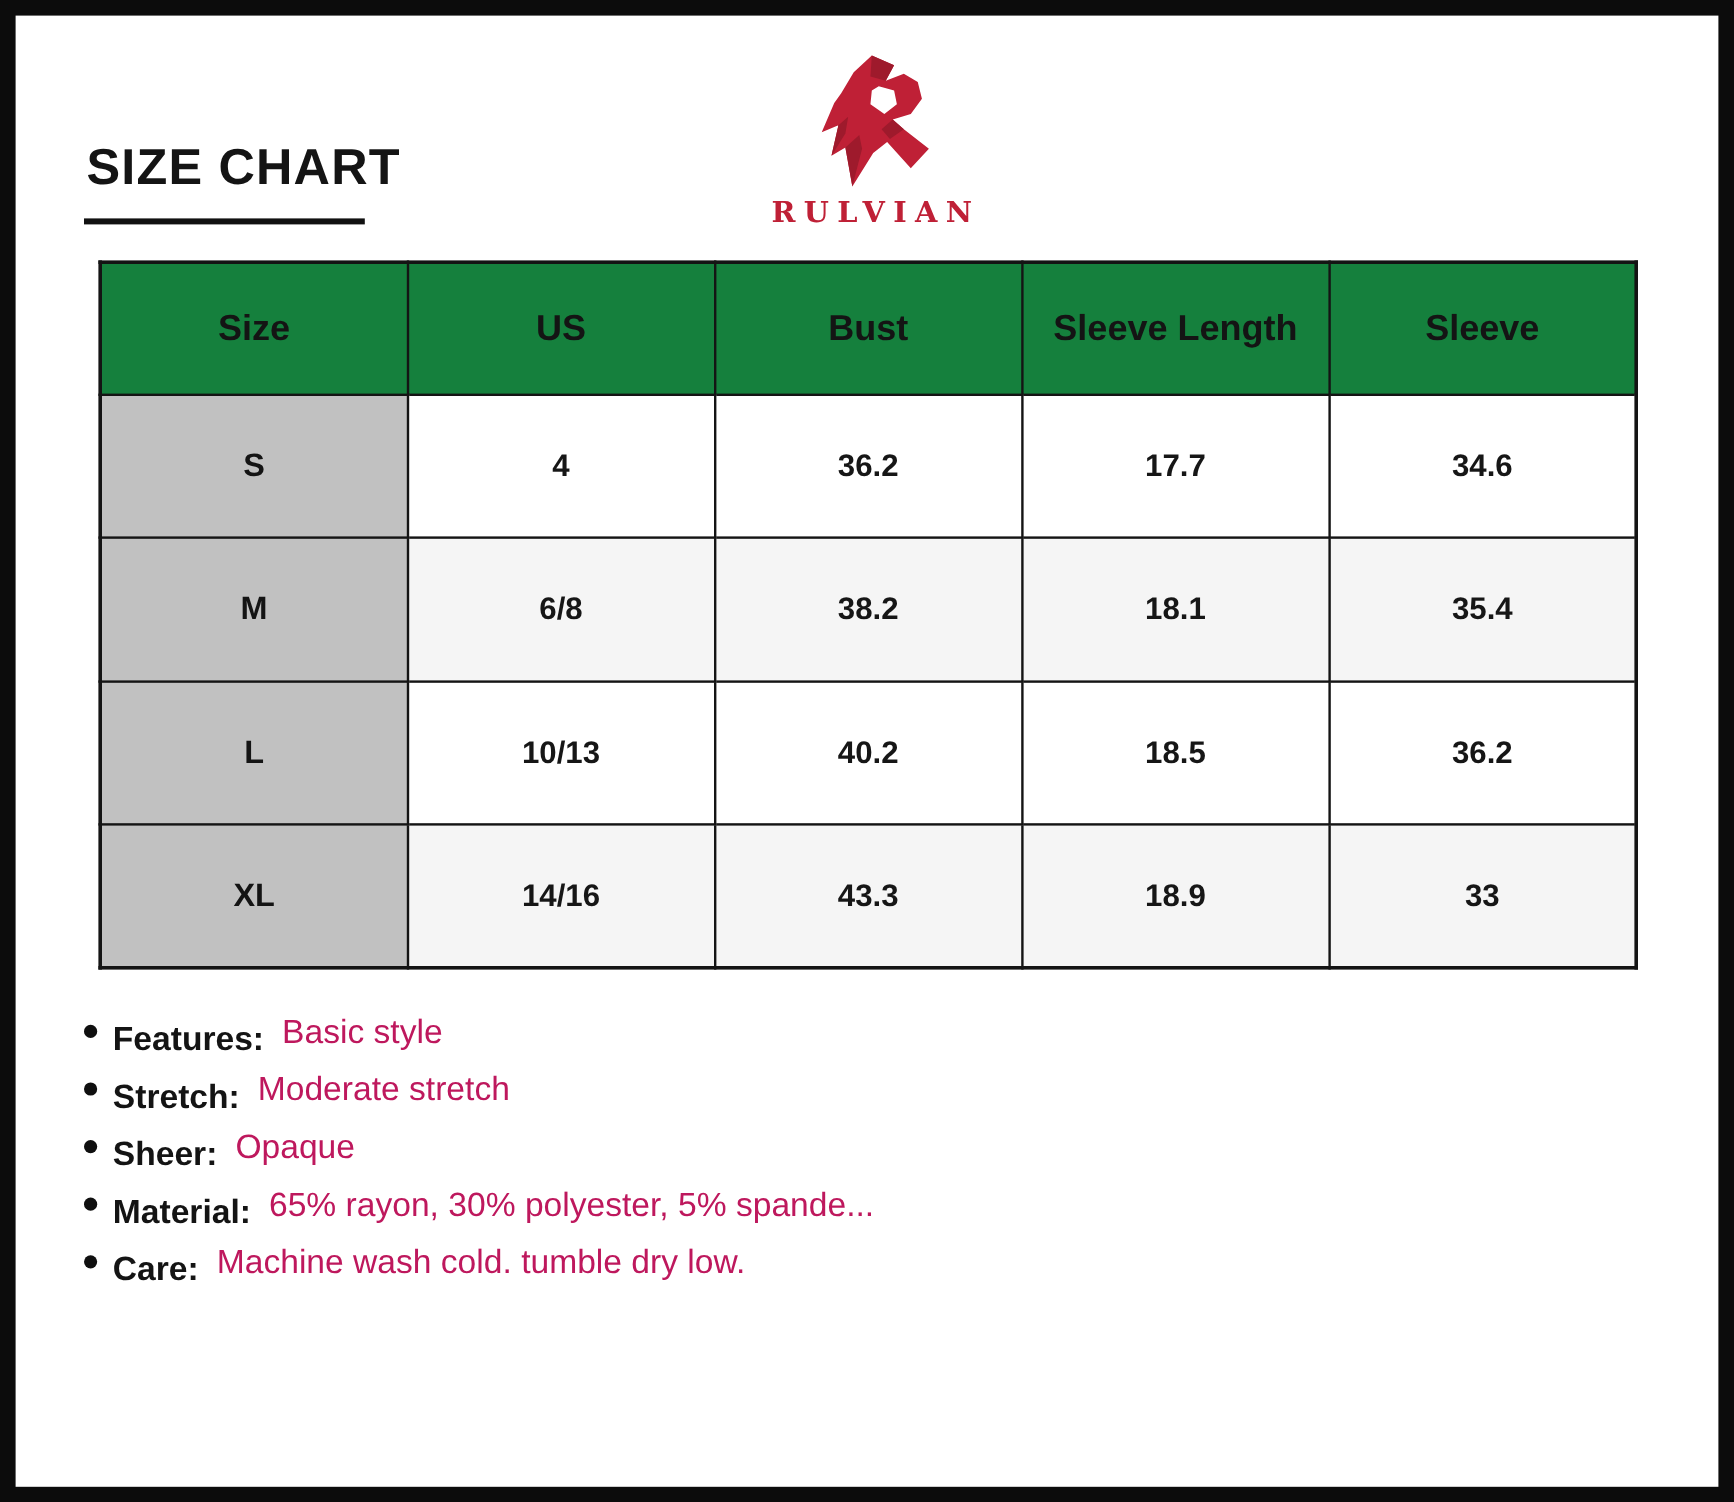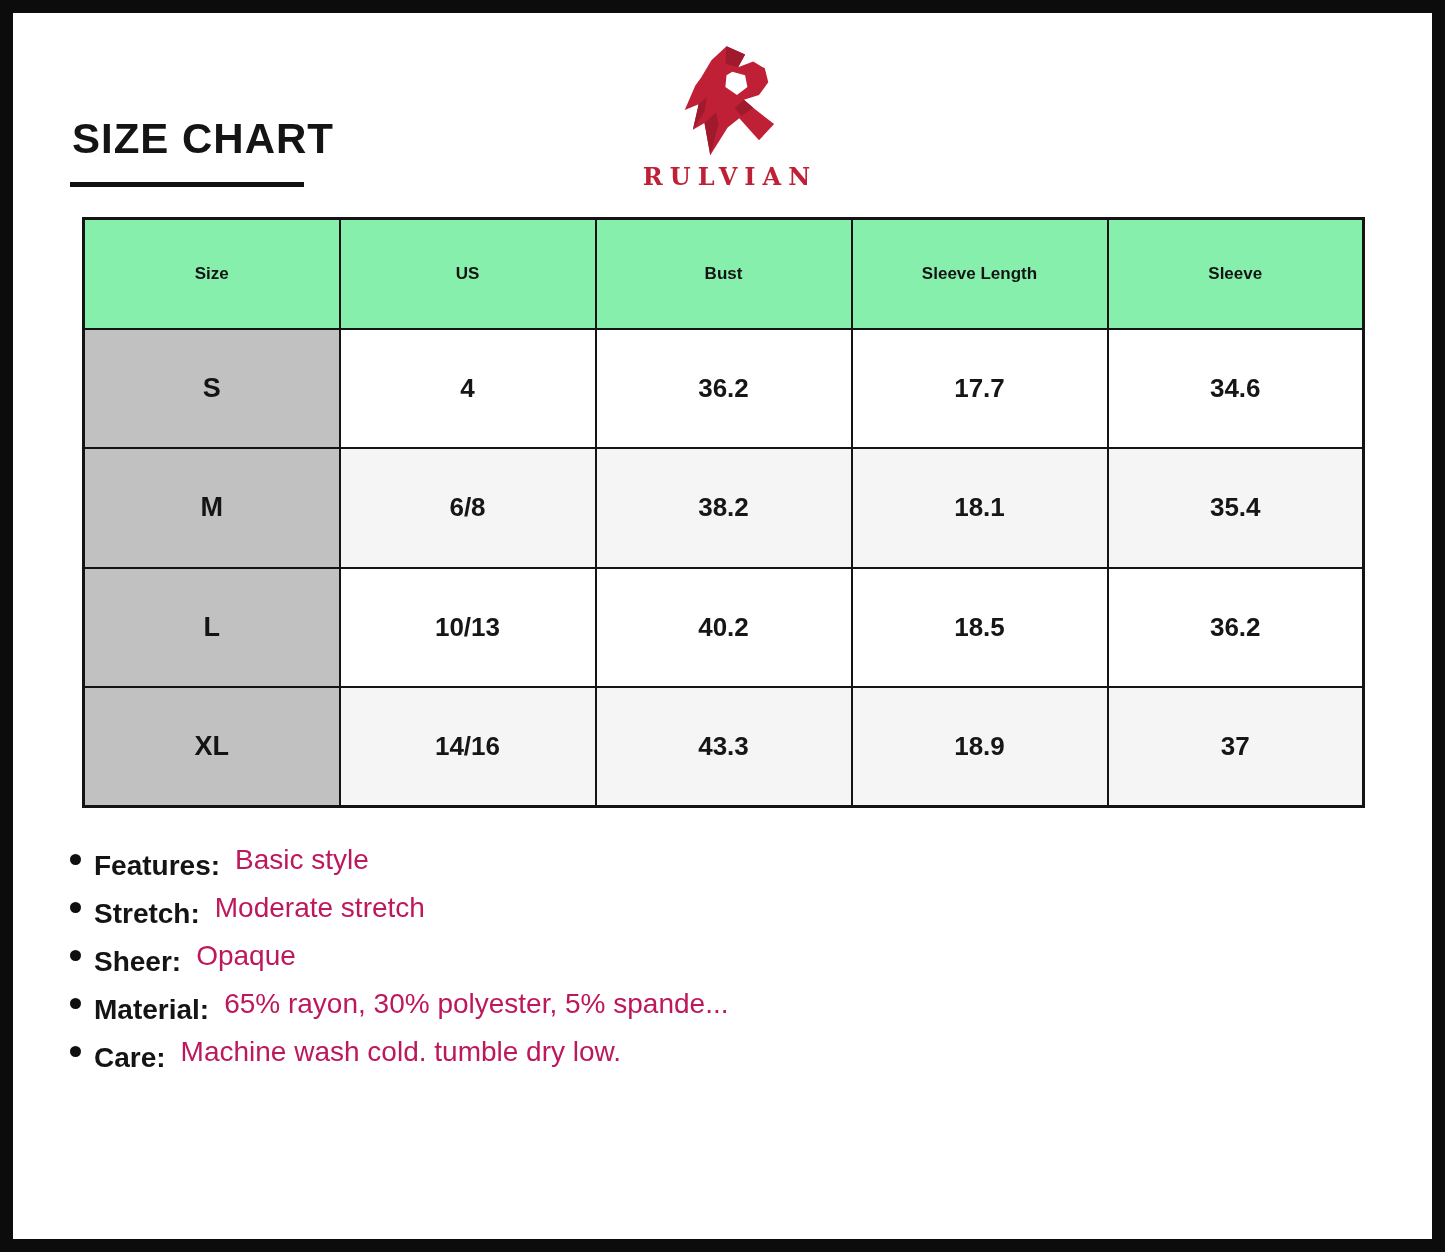--- a/index.html
+++ b/index.html
@@ -21,21 +21,21 @@
   table.size-table{
     position:absolute;left:82px;top:217px;width:1283px;height:591px;
     border-collapse:collapse;table-layout:fixed;border:3px solid #141414;
   }
   .size-table th,.size-table td{
     border:2px solid #141414;text-align:center;vertical-align:middle;
     font-weight:bold;padding:0;
   }
   .size-table thead tr{height:110px;}
   .size-table tbody tr{height:96px;}
-  .size-table thead th{background:#86efac;font-size:17px;}
+  .size-table thead th{background:#15803d;font-size:30px;}
   .size-table tbody th{background:#c1c1c1;font-size:27px;}
   .size-table tbody td{background:#ffffff;font-size:26px;color:#161616;}
   .size-table tbody tr:nth-child(even) td{background:#f5f5f5;}
 
   
   .notes{position:absolute;left:70px;top:842px;margin:0;padding:0;list-style:none;}
   .notes li{display:flex;align-items:center;height:35px;margin-bottom:13px;}
   .note-dot{flex:none;width:11px;height:11px;border-radius:50%;background:#0f0f0f;margin-right:13px;}
   .note-label{font-size:28px;font-weight:bold;white-space:nowrap;margin-top:12px;}
   .note-value{font-size:28px;font-weight:normal;margin-left:15px;white-space:nowrap;color:#be185d;}
@@ -94,21 +94,21 @@
           <td>10/13</td>
           <td>40.2</td>
           <td>18.5</td>
           <td>36.2</td>
         </tr>
         <tr>
           <th>XL</th>
           <td>14/16</td>
           <td>43.3</td>
           <td>18.9</td>
-          <td>37</td>
+          <td>33</td>
         </tr>
       </tbody>
   </table>
 
   <ul class="notes" id="notes-list">
       <li>
         <span class="note-dot"></span>
         <span class="note-label">Features:</span>
         <span class="note-value">Basic style</span>
       </li>

